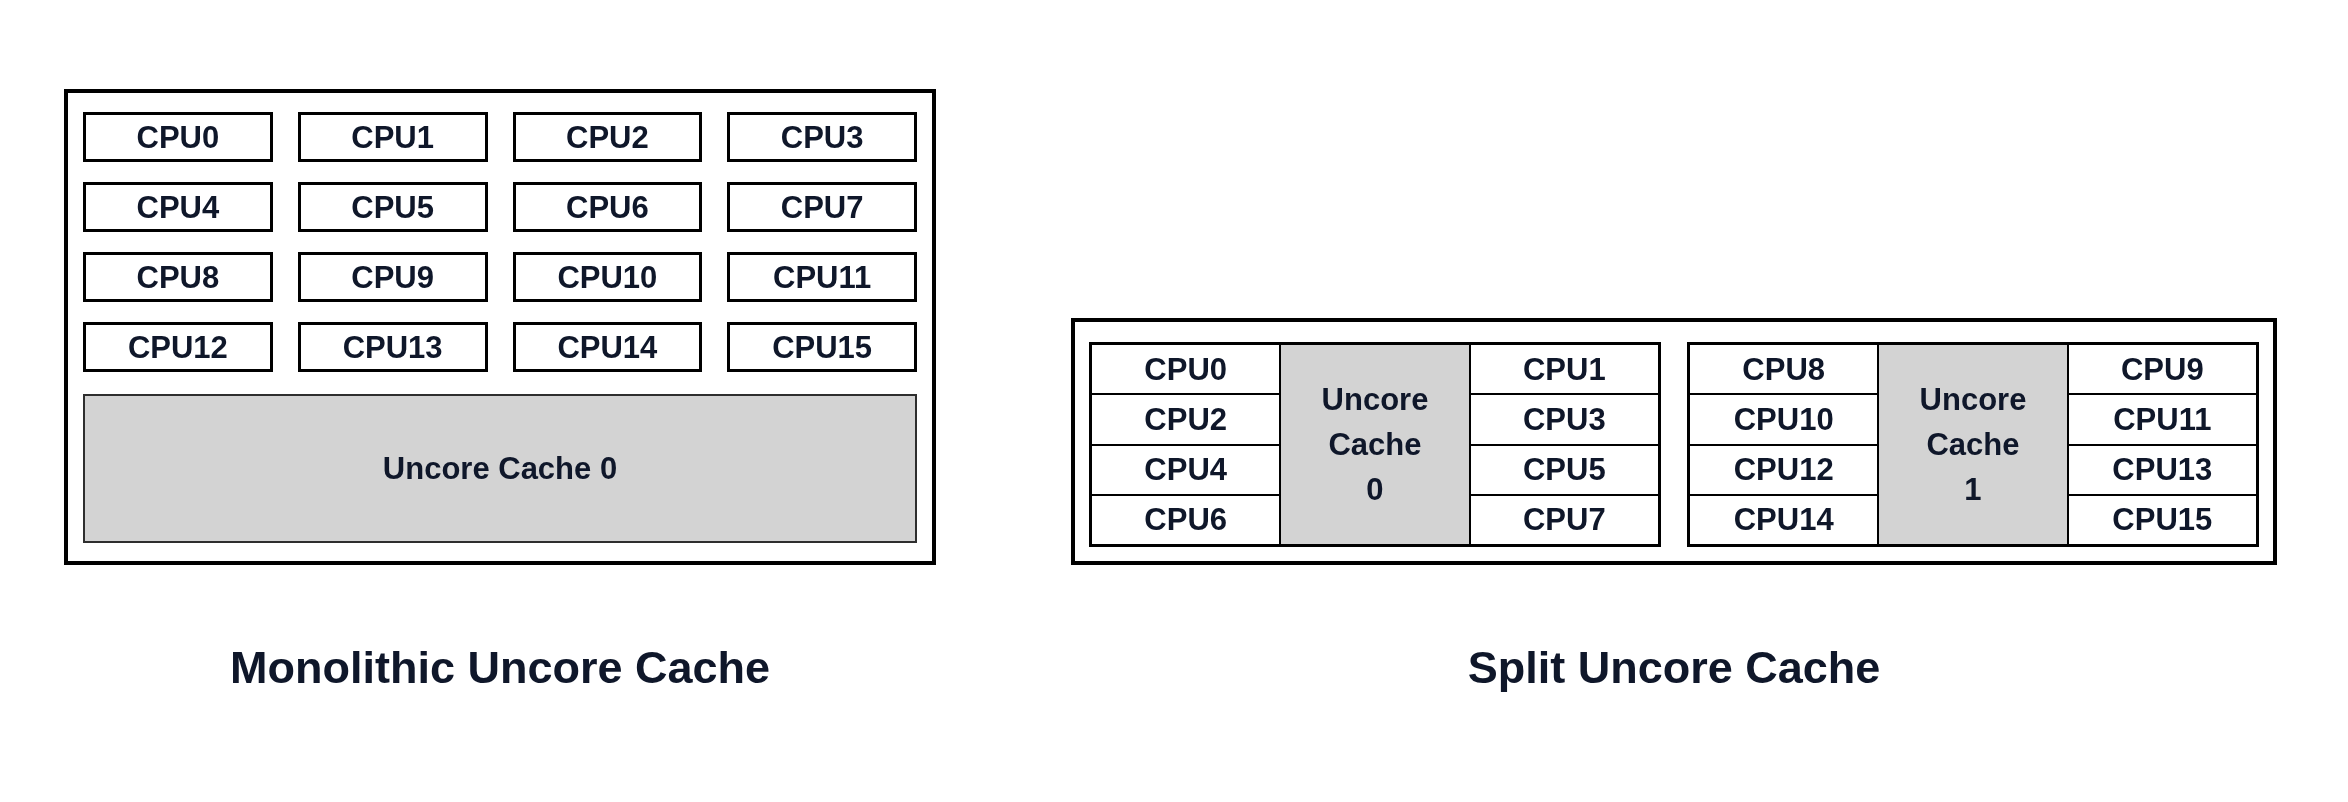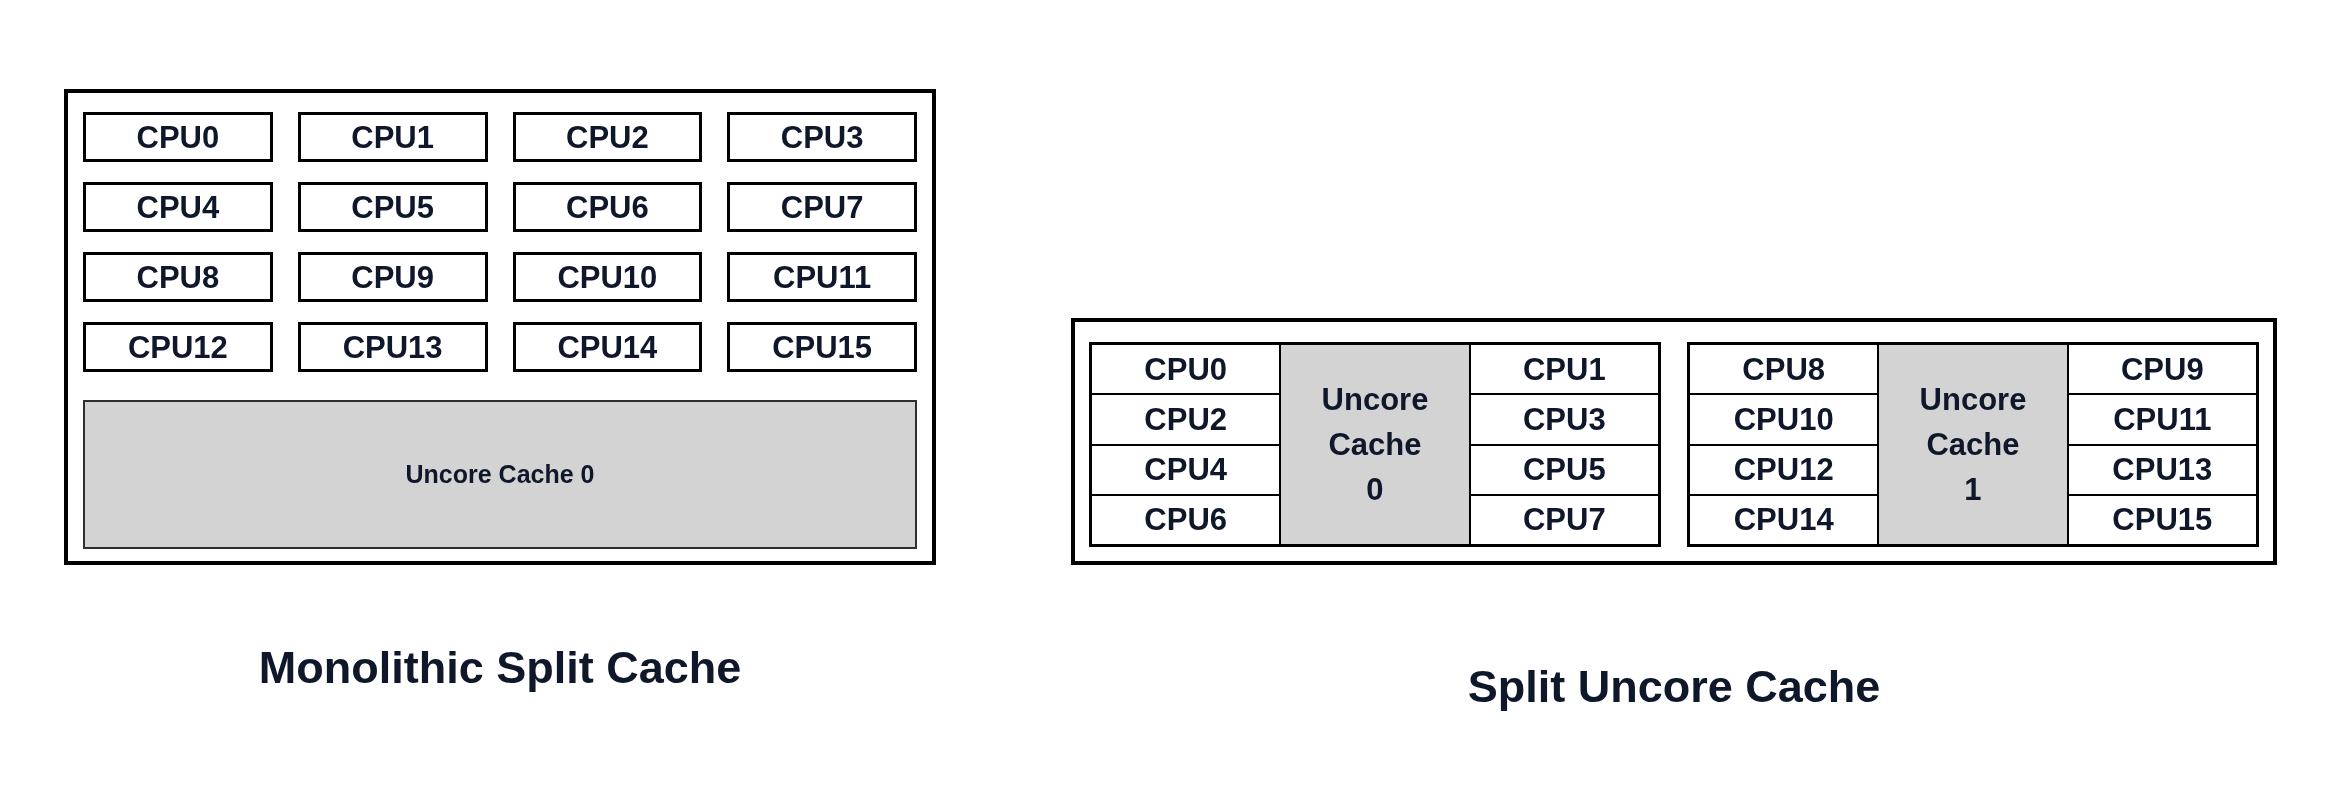--- a/index.html
+++ b/index.html
@@ -34,26 +34,26 @@
   .cpu-box {
     box-sizing: border-box;
     height: 50px;
     border: 3px solid var(--line);
     background: #ffffff;
     display: flex; align-items: center; justify-content: center;
     font-weight: bold; font-size: 31px; line-height: 1;
   }
   .cache-bar {
     box-sizing: border-box;
-    margin-top: 28px;
+    margin-top: 22px;
     height: 149px;
     background: var(--cache-fill);
     border: 2px solid #2e2e2e;
     display: flex; align-items: center; justify-content: center;
-    font-weight: bold; font-size: 25px;
+    font-weight: bold; font-size: 31px;
   }
   
   .split {
     left: 1071px; top: 318px;
     width: 1206px; height: 247px;
     padding: 20px 14px 14px;
     display: flex;
     gap: 26px;
   }
   .cluster {
@@ -90,21 +90,21 @@
   .caption {
     position: absolute;
     top: 642px;
     text-align: center;
     font-weight: bold;
     font-size: 45px;
     line-height: 52px;
     white-space: nowrap;
   }
   .caption.mono-caption  { left: 64px;   width: 872px; }
-  .caption.split-caption { left: 1071px; width: 1206px; margin-top: 19px; }
+  .caption.split-caption { left: 1071px; width: 1206px; }
 </style>
 </head>
 <body>
 
 <div class="canvas" style="--cache-fill: #d3d3d3; --line: #000000;">
 
   <section class="diagram mono">
     <div class="cpu-grid">
       <div class="cpu-box">CPU0</div>
       <div class="cpu-box">CPU1</div>
@@ -163,16 +163,16 @@
       <div class="cpu-col">
         <div class="cpu-cell">CPU9</div>
         <div class="cpu-cell">CPU11</div>
         <div class="cpu-cell">CPU13</div>
         <div class="cpu-cell">CPU15</div>
       </div>
     </div>
 
   </section>
 
-  <div class="caption mono-caption">Monolithic Split Cache</div>
+  <div class="caption mono-caption">Monolithic Uncore Cache</div>
   <div class="caption split-caption">Split Uncore Cache</div>
 
 </div>
 
 </body></html>

